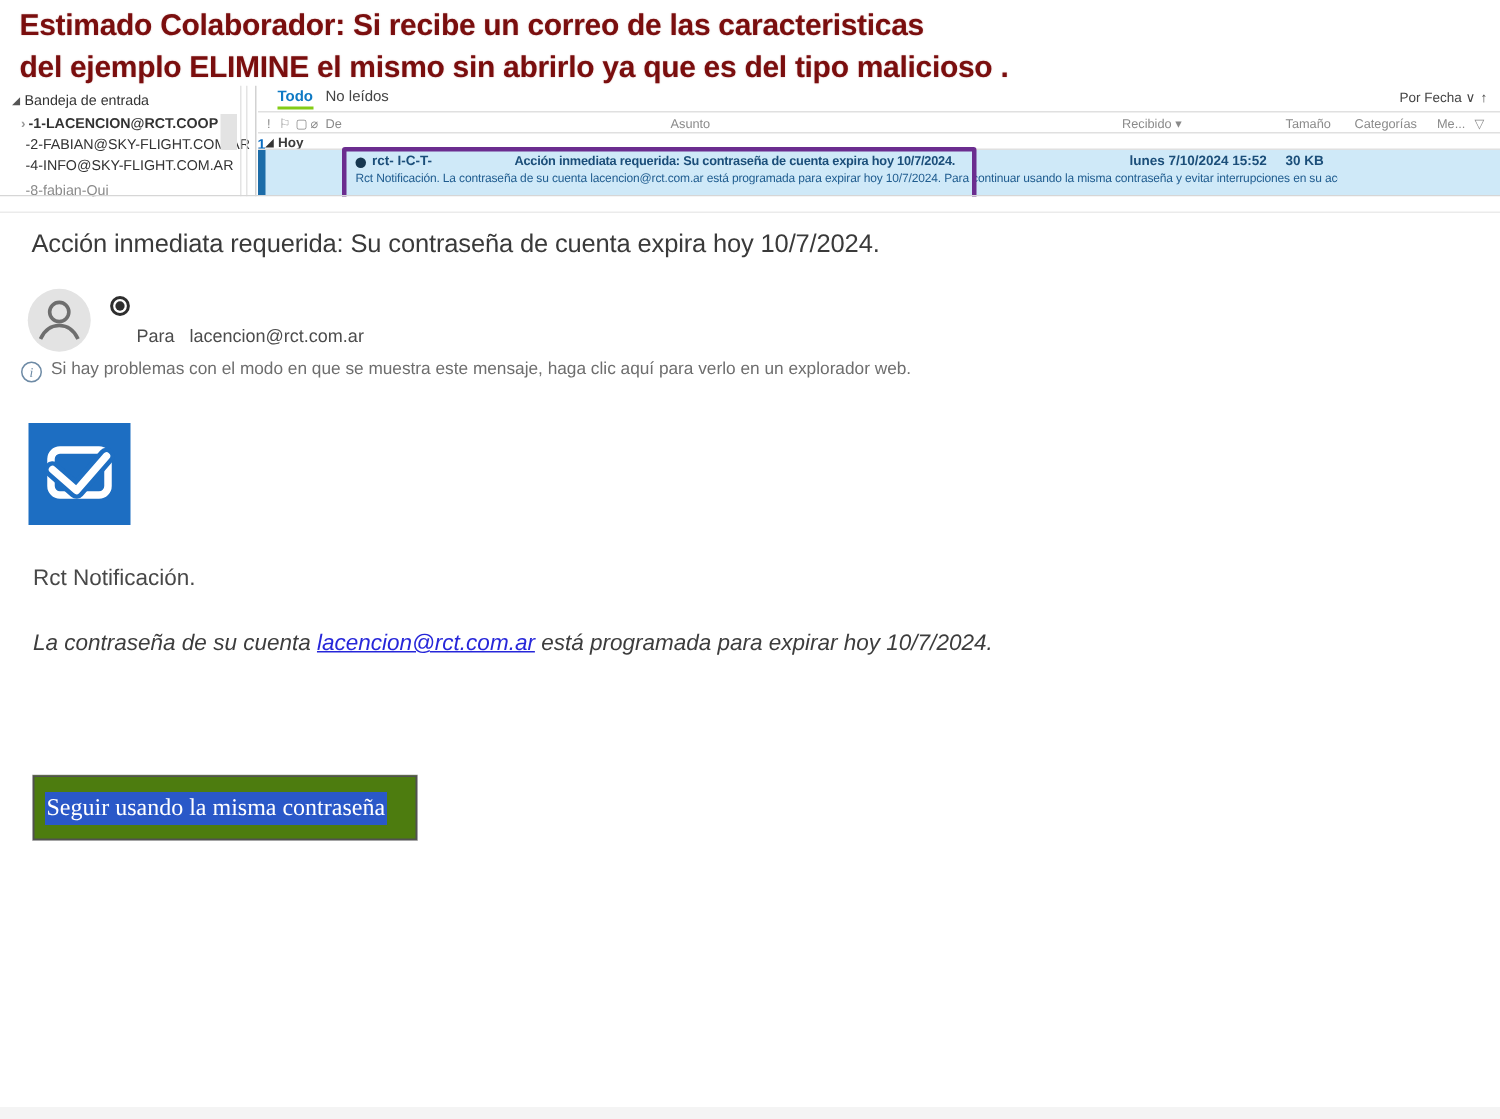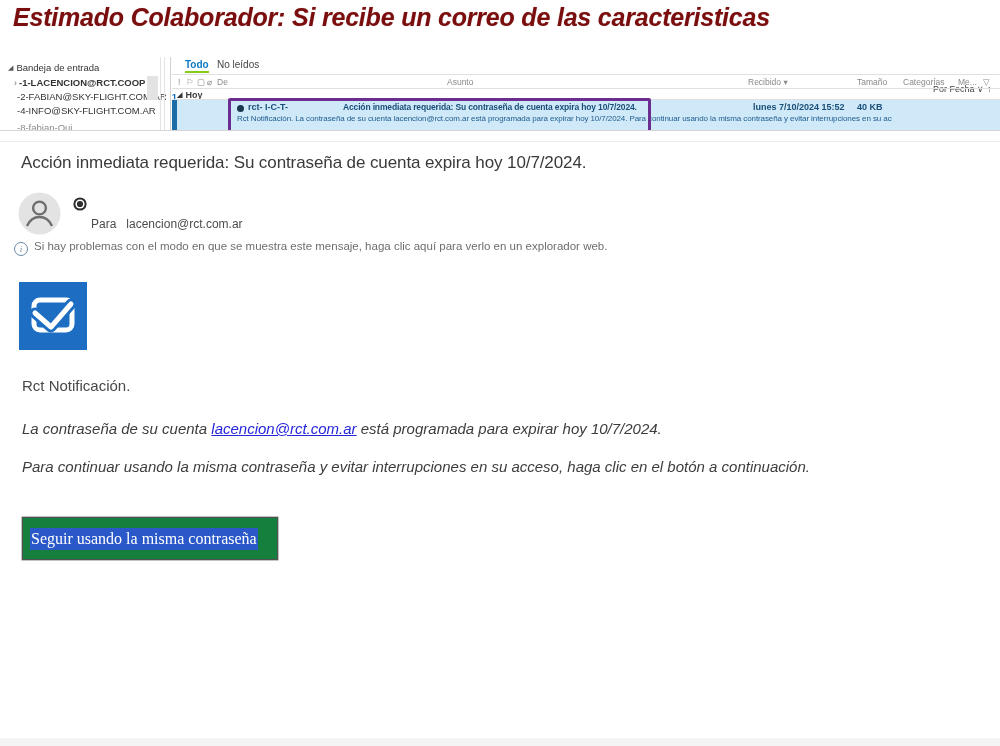--- a/index.html
+++ b/index.html
@@ -1,40 +1,40 @@
 <!DOCTYPE html>
 <html><head>
 <meta charset="utf-8">
 <style>
   html,body{margin:0;padding:0;background:#fff;}
   .page{position:relative;width:1000px;height:746px;background:#ffffff;overflow:hidden;
         font-family:"Liberation Sans",sans-serif;}
 
   
-  .banner{position:absolute;left:13px;top:3px;font-size:25px;font-weight:bold;
+  .banner{position:absolute;left:13px;top:3px;font-size:20px;font-weight:bold;
           color:#7a0e0e;line-height:28px;letter-spacing:-0.2px;
-          text-shadow:0 0 1px rgba(122,14,14,.35);font-style:italic;}
+          text-shadow:0 0 1px rgba(122,14,14,.35);}
 
   
   .client{position:absolute;left:0;top:57px;width:1000px;height:74px;overflow:hidden;background:#fff;}
   .client .vline{position:absolute;top:0;width:1px;height:74px;background:#e4e4e4;}
   .hline{position:absolute;height:1px;background:#e0e0e0;}
 
   .froot{position:absolute;left:8px;top:5px;font-size:9.5px;color:#333;}
   .ftri{font-size:7px;color:#555;margin-right:3px;vertical-align:1px;}
   .fitem{position:absolute;left:14px;font-size:9.5px;color:#333;white-space:nowrap;}
   .fitem .chev{color:#999;margin-right:2px;font-size:9px;}
   .fitem.bold{font-weight:bold;}
   .fcnt{color:#0a6cc0;font-weight:bold;margin-left:5px;}
   .fthumb{position:absolute;left:147px;top:19px;width:11px;height:24px;background:#e3e3e3;}
 
   .tab{position:absolute;top:2px;font-size:10px;cursor:default;}
   .tab.active{color:#0f7ac4;font-weight:bold;border-bottom:2px solid #84cc16;padding-bottom:1px;}
   .tab.plain{color:#444;}
-  .sortlbl{position:absolute;top:3px;font-size:9px;color:#444;white-space:nowrap;margin-top:24px;}
+  .sortlbl{position:absolute;top:3px;font-size:9px;color:#444;white-space:nowrap;}
 
   .colh{position:absolute;top:20px;font-size:8.5px;color:#8a8a8a;white-space:nowrap;}
   .group{position:absolute;left:177px;top:33px;font-size:9px;font-weight:bold;color:#3b3b3b;}
   .group .ftri{color:#333;}
 
   .mrow{position:absolute;left:172px;top:43px;width:828px;height:30px;background:#cfe9f8;}
   .mbar{position:absolute;left:172px;top:43px;width:5px;height:30px;background:#1c6ca8;}
   .rl1{position:absolute;top:45px;font-size:9px;font-weight:bold;color:#1b4e79;white-space:nowrap;}
   .rsubj{font-size:8.5px;letter-spacing:-0.15px;}
   .rdot{position:absolute;left:237px;top:48px;width:7px;height:7px;border-radius:50%;background:#17374f;}
@@ -51,35 +51,36 @@
   .torow{position:absolute;left:91px;top:217px;font-size:12px;color:#4c4c4c;}
   .torow .toaddr{margin-left:10px;}
   .inforow{position:absolute;left:14px;top:240px;font-size:11.5px;color:#6e6e6e;white-space:nowrap;}
   .infoic{display:inline-block;width:12px;height:12px;border:1px solid #6d8aa5;border-radius:50%;
           color:#6d8aa5;font-size:9px;font-style:italic;text-align:center;line-height:12px;
           margin-right:6px;vertical-align:-2px;font-family:"Liberation Serif",serif;}
   .tile{position:absolute;left:19px;top:282px;width:68px;height:68px;background:#1d6ec2;}
   .btitle{position:absolute;left:22px;top:377px;font-size:15px;color:#484848;}
   .bpara{position:absolute;left:22px;font-size:15px;color:#3d3d3d;white-space:nowrap;font-style:italic;}
   .blink{color:#2626d9;text-decoration:underline;}
-  .pwbtn{position:absolute;left:22px;top:517px;width:254px;height:41px;background:#15803d;
+  .pwbtn{position:absolute;left:22px;top:517px;width:254px;height:41px;background:#4d7c0f;
          border:1.5px solid #515151;display:flex;align-items:center;box-shadow:0 0 0 .5px #888;}
   .pwbtn .hl{margin-left:7px;font-family:"Liberation Serif",serif;font-size:16px;color:#ffffff;
          background:#2a58c8;padding:2px 1px;white-space:nowrap;}
   .warning{position:absolute;left:13px;top:620px;font-size:15.5px;letter-spacing:-0.2px;
          color:#f70505;white-space:nowrap;}
   .footband{position:absolute;left:0;top:738px;width:1000px;height:8px;background:#f4f4f4;}
 </style>
 </head>
 <body>
 
 <div class="page">
 
   <div class="banner">
     <div>Estimado Colaborador: Si recibe un correo de las caracteristicas</div>
+    <div>del ejemplo ELIMINE el mismo sin abrirlo ya que es del tipo malicioso .</div>
   </div>
 
   <div class="client">
 
     <div class="froot"><span class="ftri">◢</span><span>Bandeja de entrada</span></div>
 
     <div class="fitem bold" style="top:20px"><span class="chev">›</span><span>-1-LACENCION@RCT.COOP</span><span class="fcnt">2</span></div>
     <div class="fitem" style="top:34px;left:17px"><span>-2-FABIAN@SKY-FLIGHT.COM.AR</span><span class="fcnt">1</span></div>
     <div class="fitem" style="top:48px;left:17px"><span>-4-INFO@SKY-FLIGHT.COM.AR</span></div>
     <div class="fitem" style="top:65px;left:17px;color:#8a8a8a"><span>-8-fabian-Qui</span></div>
@@ -110,21 +111,21 @@
 
     <div class="group"><span class="ftri">◢</span><span>Hoy</span></div>
     <div class="hline" style="left:172px;top:42px;width:828px"></div>
 
     <div class="mrow"></div>
     <div class="mbar"></div>
     <div class="rdot"></div>
     <div class="rl1" style="left:248px">rct- I-C-T-</div>
     <div class="rl1 rsubj" style="left:343px">Acción inmediata requerida: Su contraseña de cuenta expira hoy 10/7/2024.</div>
     <div class="rl1" style="left:753px">lunes 7/10/2024 15:52</div>
-    <div class="rl1" style="left:857px">40 KB</div>
+    <div class="rl1" style="left:857px">30 KB</div>
     <div class="rprev">Rct Notificación.  La contraseña de su cuenta lacencion@rct.com.ar está programada para expirar hoy 10/7/2024.  Para continuar usando la misma contraseña y evitar interrupciones en su acceso, haga clic en el botón a continuación....</div>
 
     <div class="annot"></div>
 
     <div class="hline" style="left:0;top:73px;width:1000px;background:#d6d6d6"></div>
   </div>
 
   <div class="hline" style="left:0;top:141px;width:1000px;background:#ebebeb"></div>
 
   <div class="subject">Acción inmediata requerida: Su contraseña de cuenta expira hoy 10/7/2024.</div>
@@ -155,21 +156,20 @@
       <rect x="15" y="18" width="38" height="30" rx="6" fill="none" stroke="#ffffff" stroke-width="5"></rect>
       <path d="M16 31 L32 45 L52 22" fill="none" stroke="#1d6ec2" stroke-width="11" stroke-linecap="round" stroke-linejoin="round"></path>
       <path d="M16 31 L32 45 L52 22" fill="none" stroke="#ffffff" stroke-width="5" stroke-linecap="round" stroke-linejoin="round"></path>
     </svg>
   </div>
 
   <div class="btitle">Rct Notificación.</div>
 
   <div class="bpara" style="top:420px"><span>La contraseña de su cuenta </span><span class="blink">lacencion@rct.com.ar</span><span> está programada para expirar hoy 10/7/2024.</span></div>
 
-  <div class="bpara" style="top:458px">Para continuar usando la misma contraseña y evitar interrupciones en su acceso, haga clic en el botón a continuación.</div>
 
   <div class="pwbtn">
     <span class="hl">Seguir usando la misma contraseña</span>
   </div>
 
 
   <div class="footband"></div>
 </div>
 
 </body></html>

